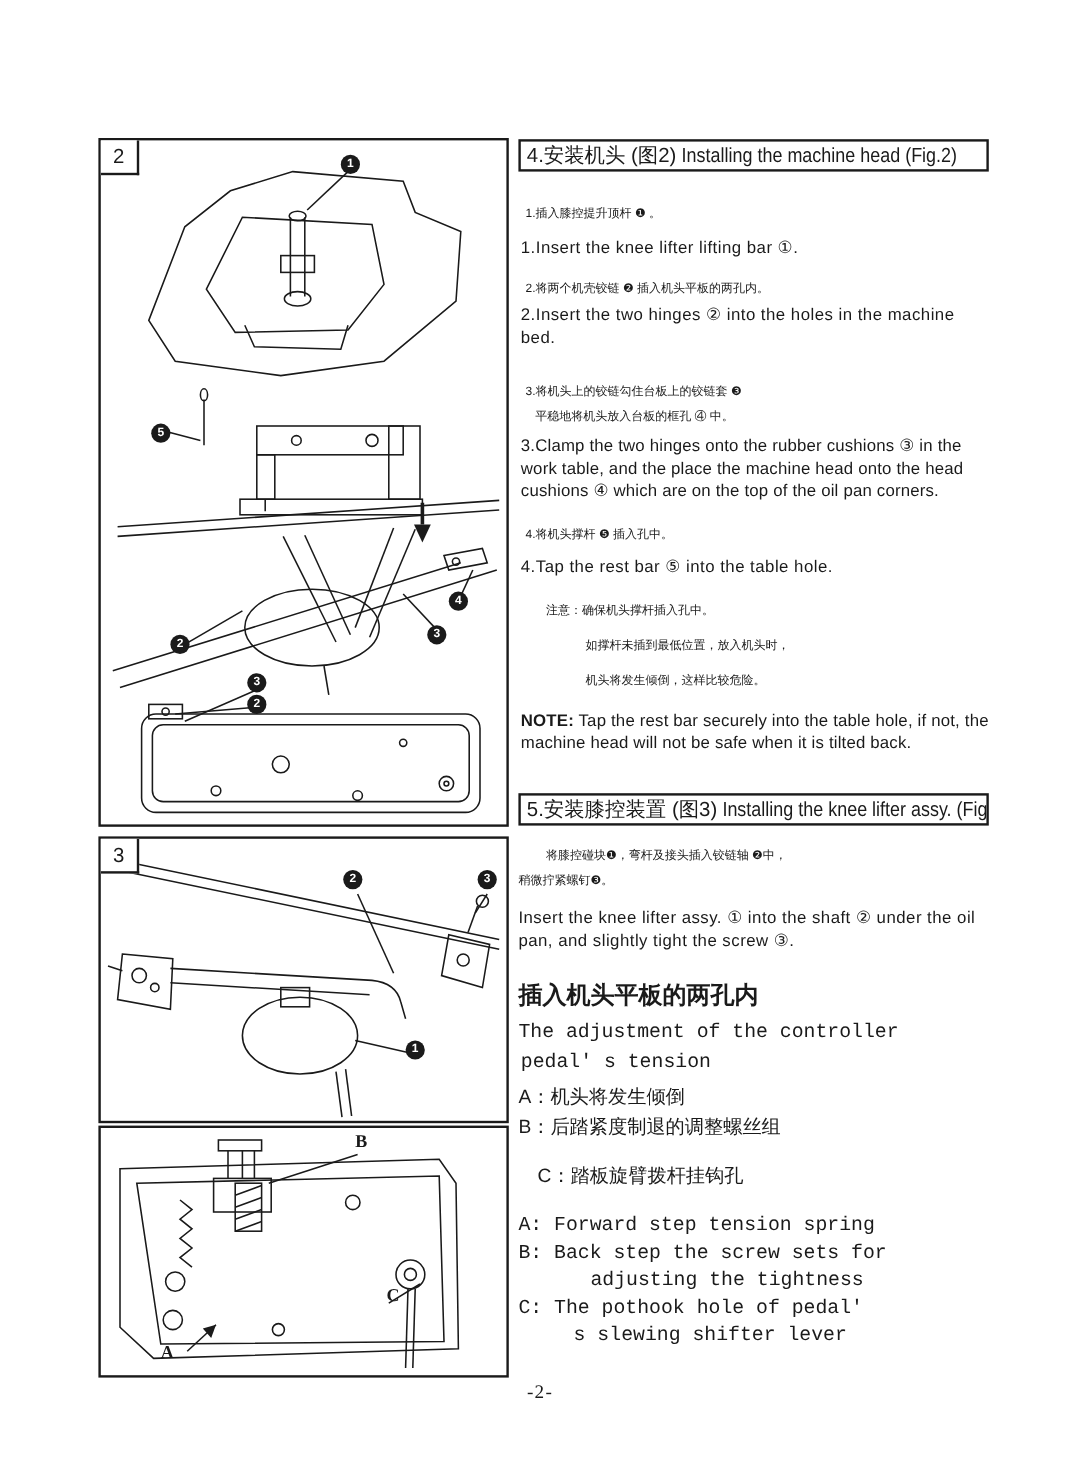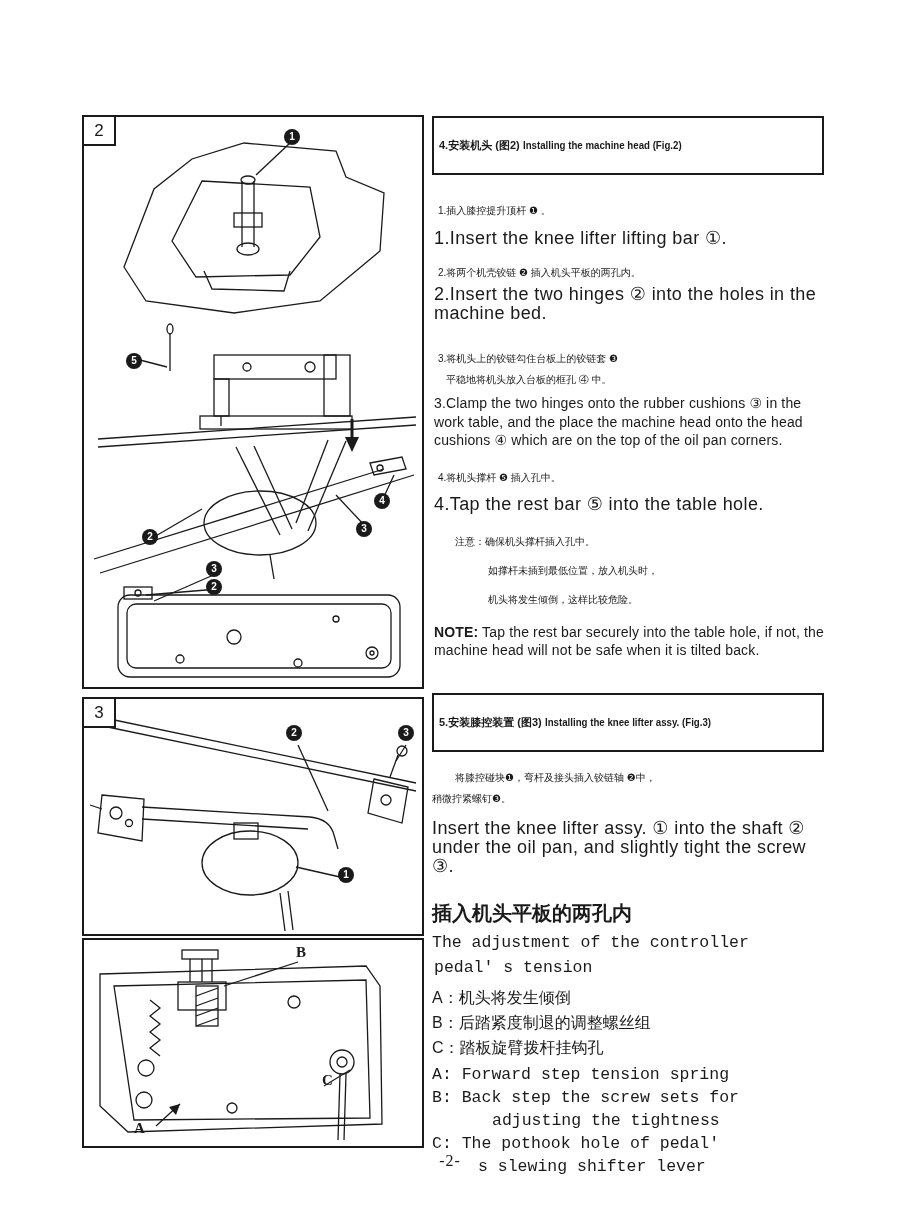--- a/index.html
+++ b/index.html
@@ -30,26 +30,26 @@
     background: #1a1a1a; color: #fff;
     font-size: 10px; font-weight: bold; line-height: 1;
     display: flex; align-items: center; justify-content: center;
   }
   .fig-label {
     position: absolute; font-weight: bold; font-size: 15px;
     font-family: "Liberation Serif", serif;
   }
   .right-col { position: absolute; left: 432px; top: 116px; width: 392px; }
   .hdr-box {
-    border: 2px solid #1a1a1a; padding: 20px 5px;
-    font-weight: bold; font-size: 11px; white-space: nowrap; overflow: hidden;
+    border: 2px solid #1a1a1a; padding: 0 5px;
+    font-weight: normal; font-size: 17px; white-space: nowrap; overflow: hidden;
   }
   .hdr-en-condensed { display: inline-block; transform: scaleX(.88); transform-origin: left center; }
   .zh  { font-size: 10px; line-height: 19px; }
-  .en  { font-size: 18px; line-height: 19px; letter-spacing: .4px; }
+  .en  { font-size: 14px; line-height: 19px; letter-spacing: .4px; }
   .para-en { font-size: 14px; line-height: 18.5px; letter-spacing: .15px; }
   .adj-title-zh { font-size: 20px; font-weight: bold; line-height: 26px; }
   .adj-en { font-family: "Liberation Mono", monospace; font-size: 16.5px; line-height: 23px; }
   .adj-zh-item { font-size: 16px; line-height: 25px; }
   .page-num {
     position: absolute; top: 1152px; left: 0; width: 900px;
     text-align: center; font-size: 16px; letter-spacing: 1px;
     font-family: "Liberation Serif", serif;
   }
 </style>
@@ -233,21 +233,21 @@
   <p class="zh" style="margin:16px 0 0 23px">将膝控碰块❶，弯杆及接头插入铰链轴 ❷中，</p>
   <p class="zh" style="margin:2px 0 0 0">稍微拧紧螺钉❸。</p>
   <p class="en" style="margin:11px 0 0 0">Insert the knee lifter assy. ① into the shaft ② under the oil pan, and slightly tight the screw ③.</p>
 
   <h2 class="adj-title-zh" style="margin:24px 0 0 0">插入机头平板的两孔内</h2>
   <p class="adj-en" style="margin:5px 0 0 0">The adjustment of the controller</p>
   <p class="adj-en" style="margin:2px">pedal' s tension</p>
 
   <p class="adj-zh-item" style="margin:6px 0 0 0">A：机头将发生倾倒</p>
   <p class="adj-zh-item" style="margin:0">B：后踏紧度制退的调整螺丝组</p>
-  <p class="adj-zh-item" style="margin:0">C：踏板旋臂拨杆挂钩孔</p>
+  <p class="adj-zh-item" style="margin:16px">C：踏板旋臂拨杆挂钩孔</p>
 
   <p class="adj-en" style="margin:3px 0 0 0">A: Forward step tension spring</p>
   <p class="adj-en" style="margin:0">B: Back step the screw sets for</p>
   <p class="adj-en" style="margin:0 0 0 60px">adjusting the tightness</p>
   <p class="adj-en" style="margin:0">C: The pothook hole of pedal'</p>
   <p class="adj-en" style="margin:0 0 0 46px">s slewing shifter lever</p>
 
 </div>
 
 <div class="page-num">-2-</div>

